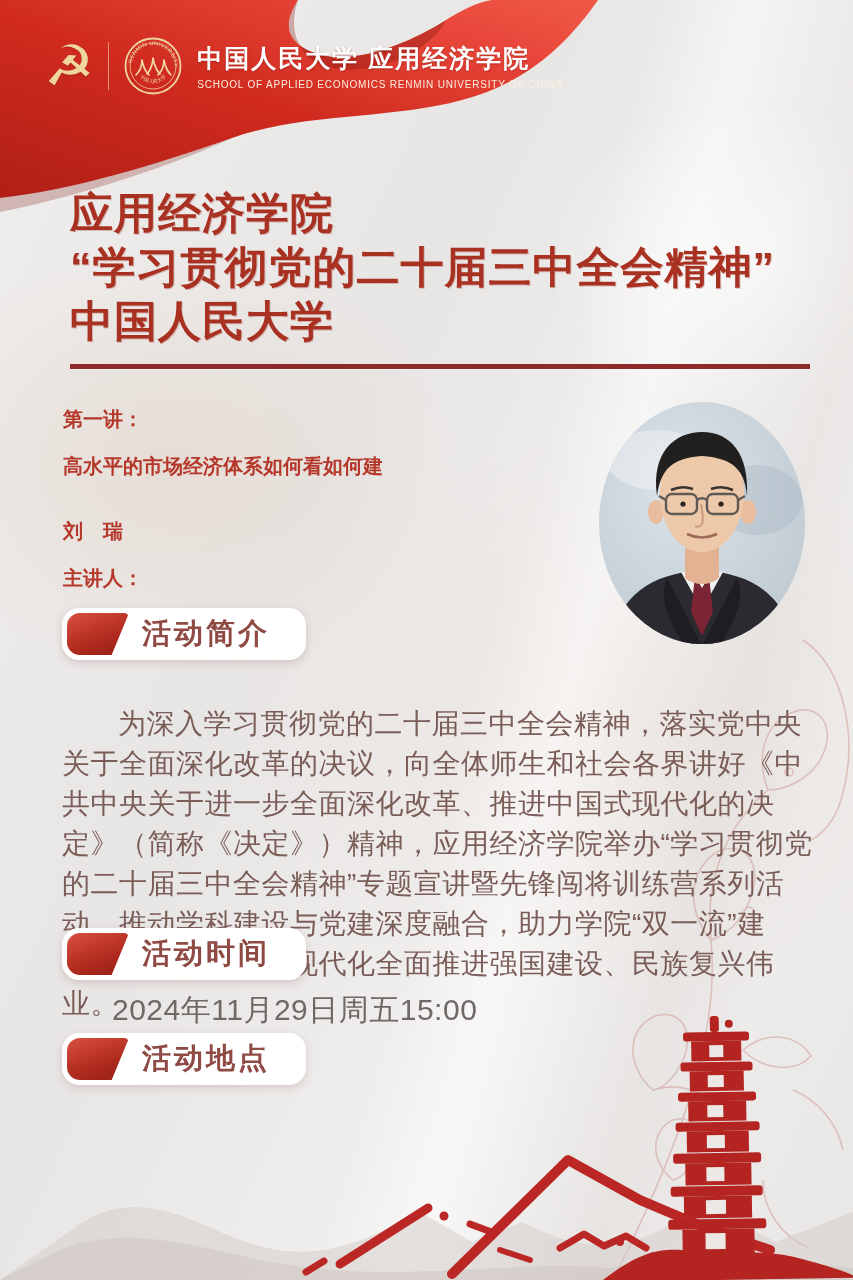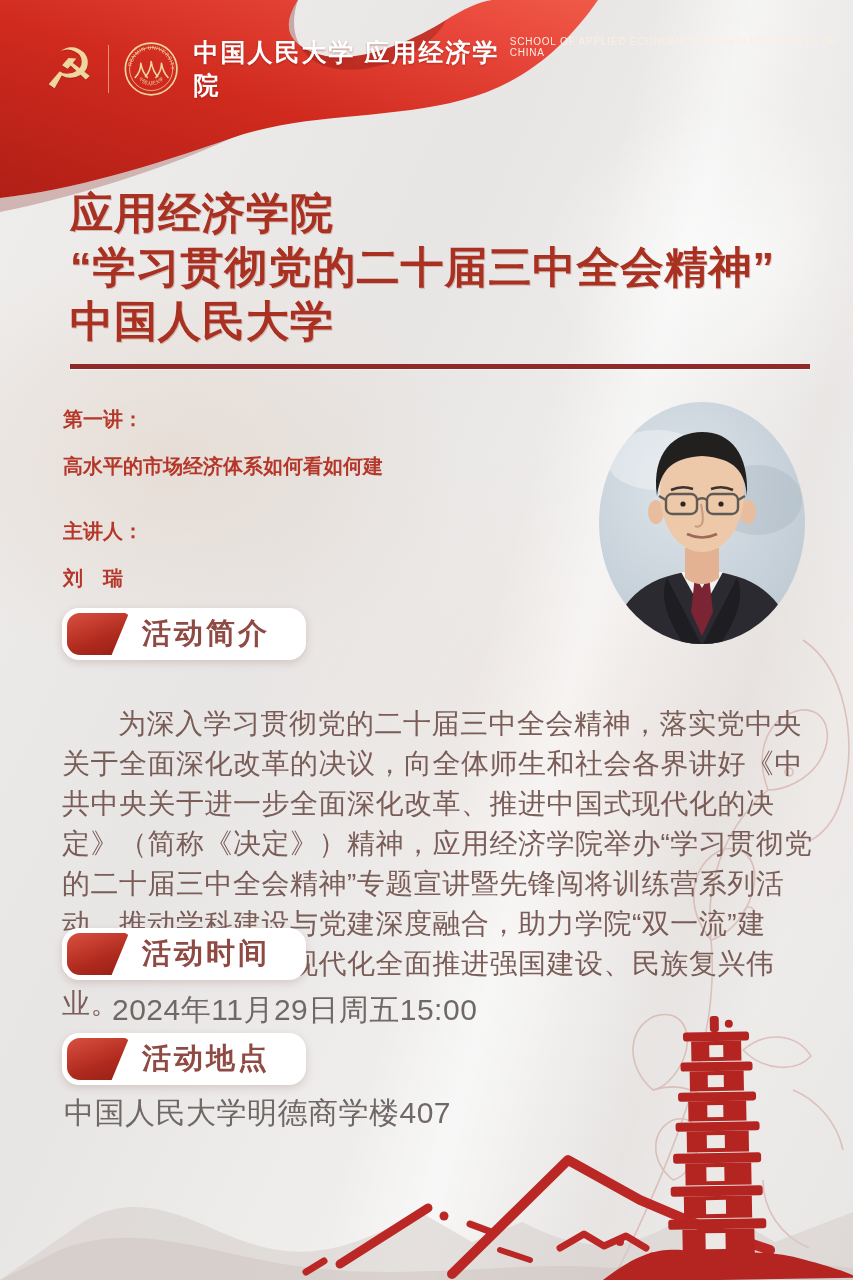--- a/index.html
+++ b/index.html
@@ -14,21 +14,21 @@
       linear-gradient(115deg,#f0eeed 0%,#e8e6e5 38%,#f1f0ef 68%,#e9e7e6 100%);
   }
   .sheen{position:absolute;inset:0;pointer-events:none;
     background:linear-gradient(105deg, transparent 55%, rgba(255,255,255,.5) 63%, transparent 70%, rgba(210,202,198,.25) 78%, transparent 86%);}
   
   .flag-svg{position:absolute;left:0;top:0;width:640px;height:240px;}
   .brand-row{position:absolute;left:44px;top:36px;display:flex;align-items:center;gap:14px;z-index:5;}
   .emblem{font-size:56px;line-height:60px;color:#efd6a0;text-shadow:0 1px 1px rgba(120,30,20,.4);}
   .brand-divider{width:1px;height:48px;background:rgba(243,220,170,.6);}
   .seal-svg{width:60px;height:60px;}
-  .brand-text{display:flex;flex-direction:row;gap:4px;}
+  .brand-text{display:flex;flex-direction:column;gap:4px;}
   .org-cn{color:#ffffff;font-size:25px;font-weight:bold;letter-spacing:2px;text-shadow:0 1px 2px rgba(120,20,12,.45);}
   .org-en{color:#fbeee0;font-size:10px;letter-spacing:.8px;}
   
   .title-block{position:absolute;left:62px;top:186px;z-index:4;margin-left:8px;}
   .title-line{font-size:43px;line-height:54px;font-weight:800;color:#a93122;letter-spacing:1px;
     text-shadow:1px 1px 0 rgba(140,35,25,.25);}
   .title-rule{width:740px;height:5px;background:#8e2b2a;margin-top:16px;box-shadow:0 1px 0 rgba(255,255,255,.6);}
   
   .lecture-block{position:absolute;left:63px;top:396px;z-index:4;}
   .lec-line{font-size:20px;line-height:47px;font-weight:bold;color:#b5372a;}
@@ -103,22 +103,22 @@
     <div class="title-line">应用经济学院</div>
     <div class="title-line">“学习贯彻党的二十届三中全会精神”</div>
     <div class="title-line">中国人民大学</div>
     <div class="title-rule"></div>
   </div>
 
   <div class="lecture-block">
     <div class="lec-line">第一讲：</div>
     <div class="lec-line">高水平的市场经济体系如何看如何建</div>
     <div class="lec-gap"></div>
+    <div class="lec-line">刘　瑞</div>
     <div class="lec-line">主讲人：</div>
-    <div class="lec-line">刘　瑞</div>
   </div>
 
   <div class="photo-wrap">
     <svg viewBox="0 0 210 246" width="210" height="246">
       <defs>
         <radialGradient id="photoBg" cx="0.4" cy="0.35" r="0.9">
           <stop offset="0" stop-color="#dde4ea"></stop>
           <stop offset="0.55" stop-color="#c8d2da"></stop>
           <stop offset="1" stop-color="#b9c4cd"></stop>
         </radialGradient>
@@ -173,21 +173,20 @@
   <div class="badge" style="left:62px;top:928px;">
     <span class="chip"></span>
     <span class="label">活动时间</span>
   </div>
   <div class="meta-text" style="top:990px;margin-left:48px;">2024年11月29日周五15:00</div>
 
   <div class="badge" style="left:62px;top:1033px;">
     <span class="chip"></span>
     <span class="label">活动地点</span>
   </div>
-  <div class="meta-text" style="top:1093px;">中国人民大学明德商学楼407</div>
 
   <svg class="flower-art" viewBox="0 0 300 660" aria-hidden="true">
     <g fill="none" stroke="#cf9f97" stroke-width="1.6">
       <path d="M250,20 C292,48 306,120 288,180 C282,200 270,214 258,220"></path>
       <path d="M60,660 C120,540 168,420 158,320 C152,268 168,210 215,170"></path>
       <path d="M158,320 C130,286 138,244 168,230 C196,222 210,248 196,282 C188,302 172,316 158,320 Z"></path>
       <path d="M215,170 C200,130 216,96 248,90 C274,88 282,116 266,142 C254,160 232,170 215,170 Z"></path>
       <path d="M100,470 C72,446 74,408 102,396 C128,388 142,412 130,440 C122,458 110,468 100,470 Z"></path>
       <path d="M100,470 C126,462 152,470 164,492"></path>
       <path d="M190,430 C214,410 244,414 258,436 C244,452 212,452 190,430 Z"></path>

